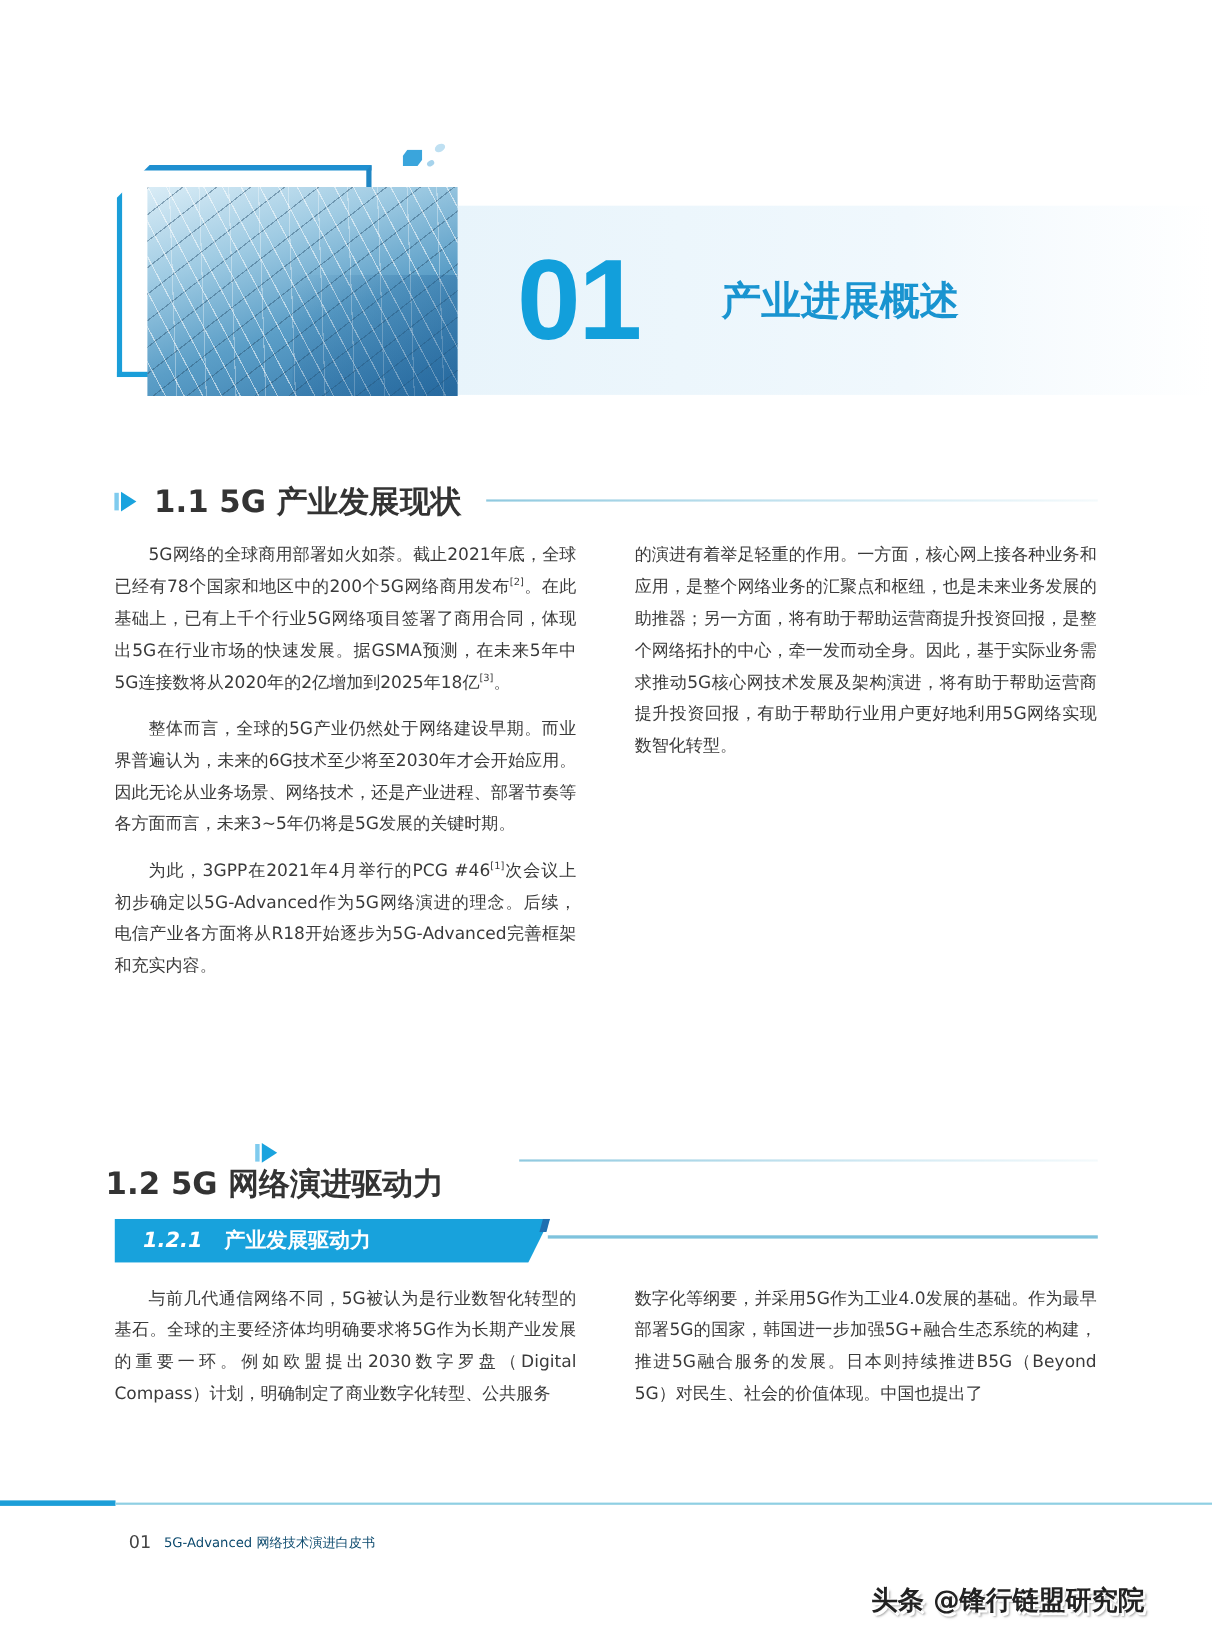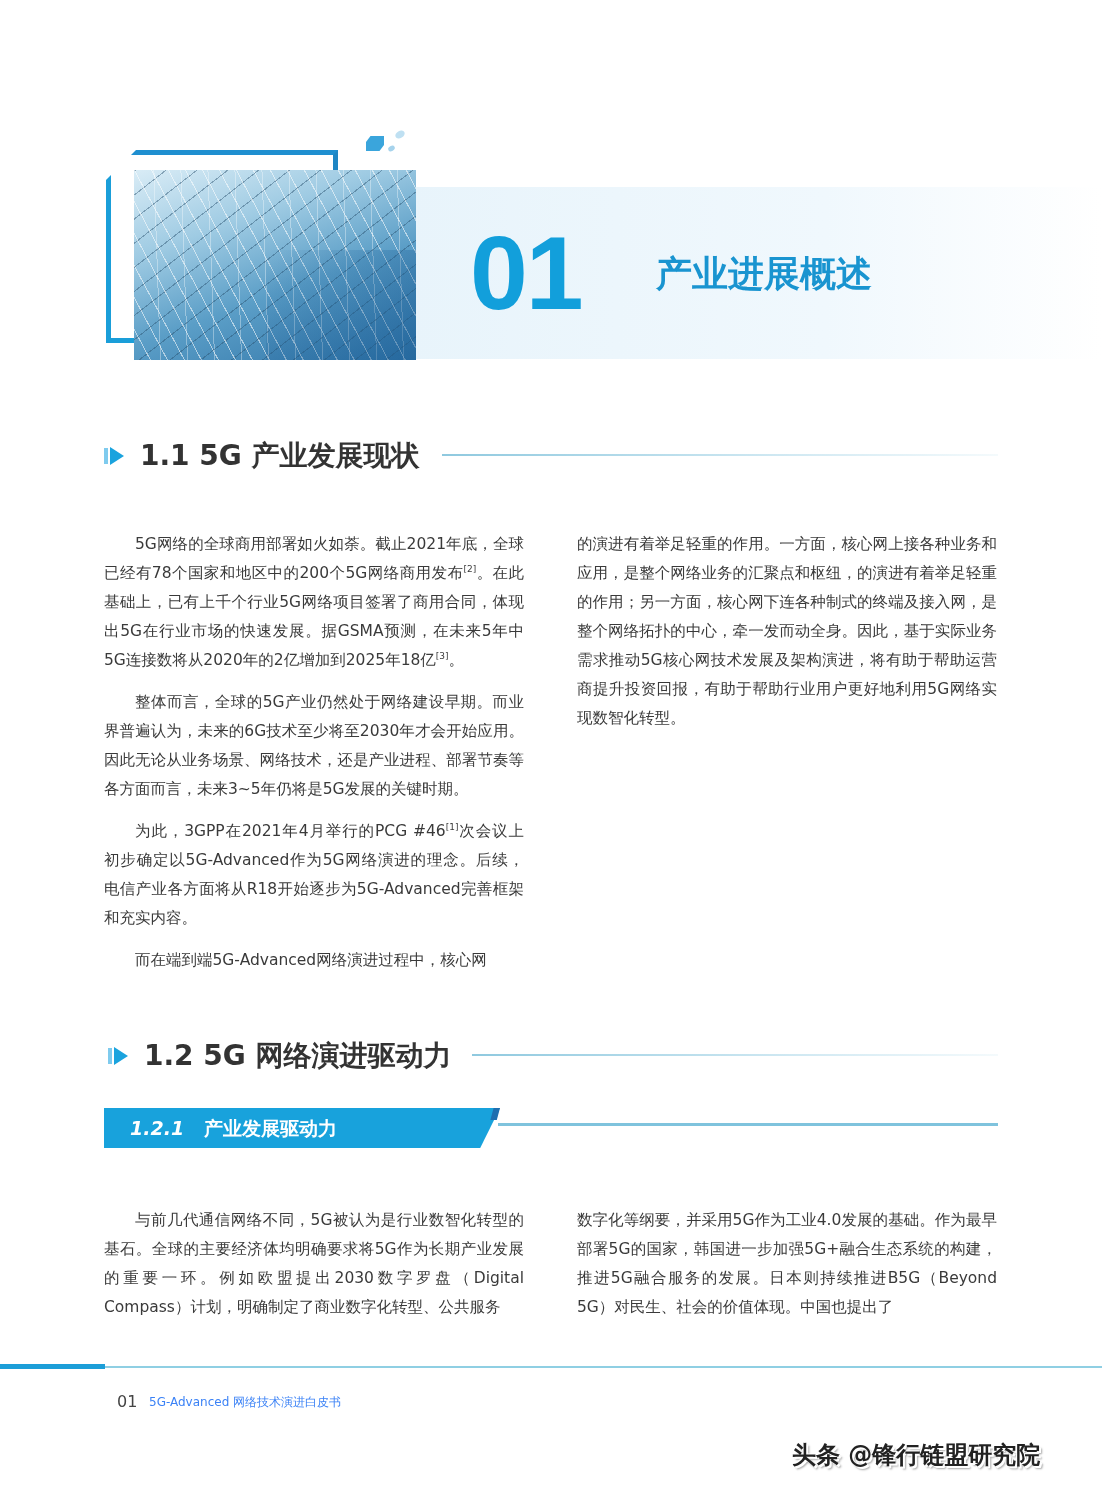--- a/index.html
+++ b/index.html
@@ -51,21 +51,21 @@
     .sec-arrow { width: 22px; height: 20px; display: flex; align-items: center; margin-right: 14px; }
     .sec-arrow .a1 { width: 4px; height: 16px; background: #7fcbee; margin-right: 2px; }
     .sec-arrow .a2 {
       width: 0; height: 0; border-top: 9px solid transparent; border-bottom: 9px solid transparent;
       border-left: 14px solid #1aa3de;
     }
     .sec-title { font-size: 28px; font-weight: bold; color: #333333; line-height: 36px; white-space: nowrap; text-align: center; }
     .sec-line { height: 2px; background: linear-gradient(90deg, #8fc9df 0%, #cfe8f2 60%, #f4fafc 100%); }
 
     
-    .col { width: 420px; font-size: 15.5px; line-height: 29px; color: #3a3a3a; text-align: justify; margin-top: 40px; }
+    .col { width: 420px; font-size: 15.5px; line-height: 29px; color: #3a3a3a; text-align: justify; }
     .col p { margin: 0 0 13px 0; }
     .col p.indent { text-indent: 2em; }
     .col p.noindent { text-indent: 0; }
     sup { font-size: 9px; line-height: 0; vertical-align: 6px; }
 
     
     .sub-tab {
       left: 104px; top: 1108px; width: 396px; height: 40px;
       background: #18a2dc;
       clip-path: polygon(0 0, 100% 0, 95% 100%, 0 100%);
@@ -77,21 +77,21 @@
     .sub-tab-label {
       left: 130px; top: 1114px; font-size: 19px; line-height: 28px; color: #ffffff; font-weight: bold; white-space: nowrap;
     }
     .sub-tab-label .num { margin-right: 20px; font-style: italic; }
     .sub-line { left: 498px; top: 1123px; width: 500px; height: 3px; background: #7fc3dd; }
 
     
     .footer-bar-thick { left: 0; top: 1364px; width: 105px; height: 5px; background: #1c9ed8; }
     .footer-bar-thin { left: 105px; top: 1366px; width: 997px; height: 2px; background: #8fcfe3; }
     .footer-num { left: 117px; top: 1392px; font-size: 16px; color: #444444; line-height: 20px; }
-    .footer-title { left: 149px; top: 1394px; font-size: 12px; color: #3b82f6; line-height: 16px; white-space: nowrap; }
+    .footer-title { left: 149px; top: 1394px; font-size: 12px; color: #0c4a6e; line-height: 16px; white-space: nowrap; }
 
     .watermark {
       left: 792px; top: 1440px; font-size: 24px; line-height: 30px; color: #222222; font-weight: bold;
       text-shadow: 2px 2px 0 #ffffff, -1px -1px 0 #ffffff, 3px 3px 2px rgba(0,0,0,0.35); white-space: nowrap;
     }
   </style>
 </head>
 <body>
 
 <div class="abs banner-bg"></div>
@@ -111,28 +111,27 @@
       <div class="a2"></div>
     </div>
   <div class="sec-title">1.1 5G 产业发展现状</div>
 </div>
 <div class="abs sec-line" style="left:442px; top:454px; width:556px;"></div>
 
 <div class="abs col" style="left:104px; top:490px;">
   <p class="indent"><span>5G网络的全球商用部署如火如荼。截止2021年底，全球已经有78个国家和地区中的200个5G网络商用发布</span><sup>[2]</sup><span>。在此基础上，已有上千个行业5G网络项目签署了商用合同，体现出5G在行业市场的快速发展。据GSMA预测，在未来5年中5G连接数将从2020年的2亿增加到2025年18亿</span><sup>[3]</sup><span>。</span></p>
   <p class="indent">整体而言，全球的5G产业仍然处于网络建设早期。而业界普遍认为，未来的6G技术至少将至2030年才会开始应用。因此无论从业务场景、网络技术，还是产业进程、部署节奏等各方面而言，未来3~5年仍将是5G发展的关键时期。</p>
   <p class="indent"><span>为此，3GPP在2021年4月举行的PCG #46</span><sup>[1]</sup><span>次会议上初步确定以5G-Advanced作为5G网络演进的理念。后续，电信产业各方面将从R18开始逐步为5G-Advanced完善框架和充实内容。</span></p>
-  <p class="indent">而在端到端5G-Advanced网络演进过程中，核心网</p>
 </div>
 
 <div class="abs col" style="left:577px; top:490px;">
-  <p class="noindent">的演进有着举足轻重的作用。一方面，核心网上接各种业务和应用，是整个网络业务的汇聚点和枢纽，的演进有着举足轻重的作用；另一方面，核心网下连各种制式的终端及接入网，是整个网络拓扑的中心，牵一发而动全身。因此，基于实际业务需求推动5G核心网技术发展及架构演进，将有助于帮助运营商提升投资回报，有助于帮助行业用户更好地利用5G网络实现数智化转型。</p>
+  <p class="noindent">的演进有着举足轻重的作用。一方面，核心网上接各种业务和应用，是整个网络业务的汇聚点和枢纽，也是未来业务发展的助推器；另一方面，将有助于帮助运营商提升投资回报，是整个网络拓扑的中心，牵一发而动全身。因此，基于实际业务需求推动5G核心网技术发展及架构演进，将有助于帮助运营商提升投资回报，有助于帮助行业用户更好地利用5G网络实现数智化转型。</p>
 </div>
 
-<div class="abs sec-head" style="left:108px; top:1038px;">
+<div class="abs sec-head" style="left:96px; top:1038px;flex-direction:column;">
   <div class="sec-arrow">
       <div class="a1"></div>
       <div class="a2"></div>
     </div>
   <div class="sec-title">1.2 5G 网络演进驱动力</div>
 </div>
 <div class="abs sec-line" style="left:472px; top:1054px; width:526px;"></div>
 
 <div class="abs sub-tab"></div>
 <div class="abs sub-tab-edge"></div>

